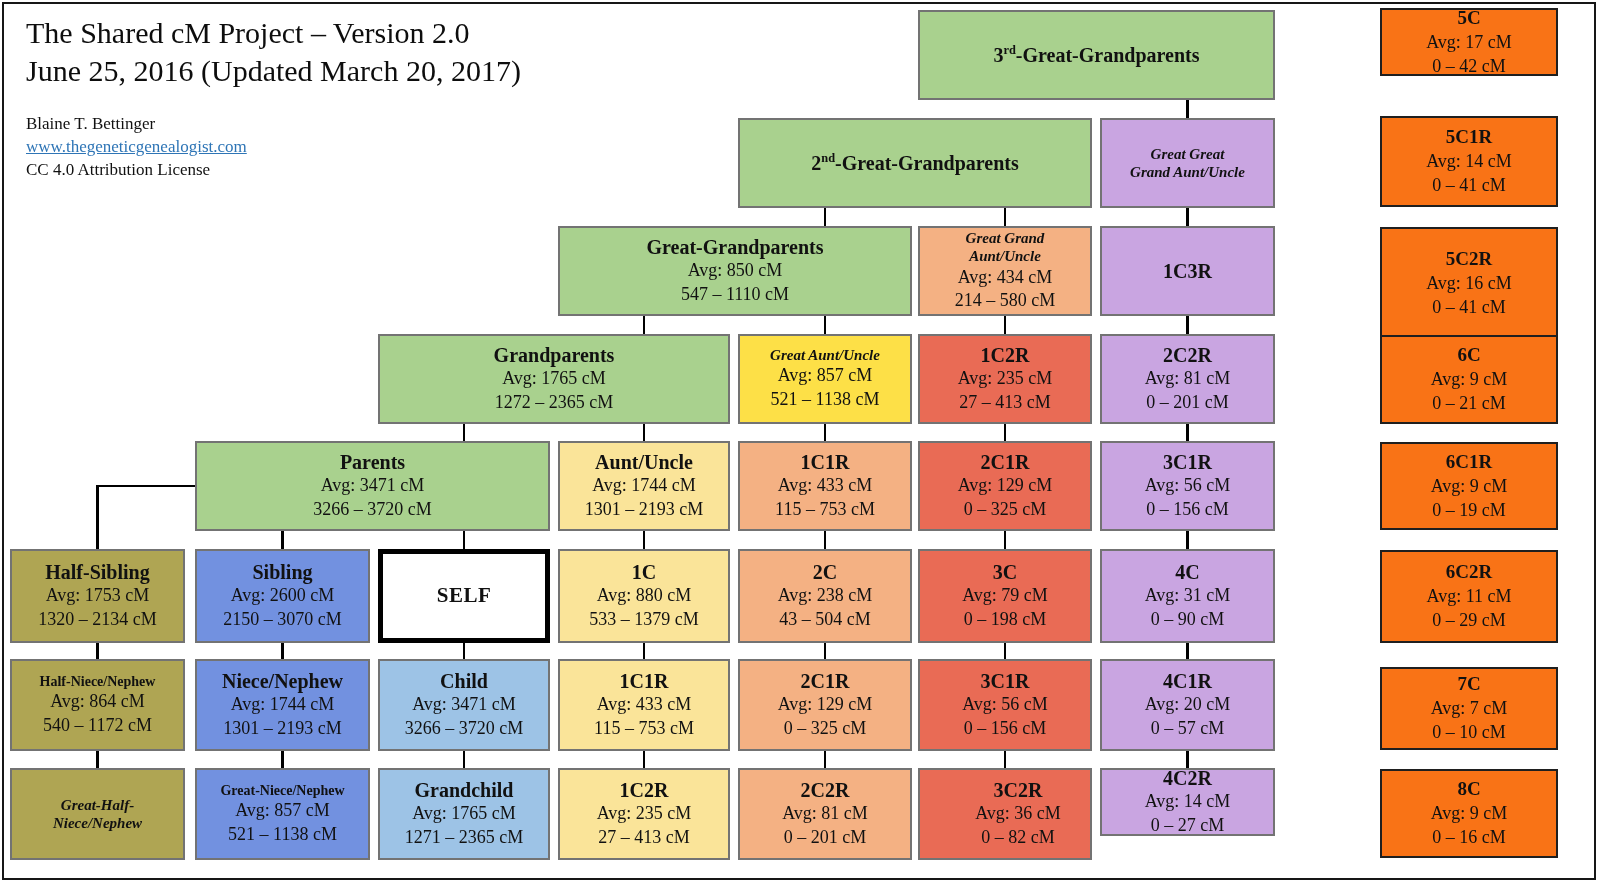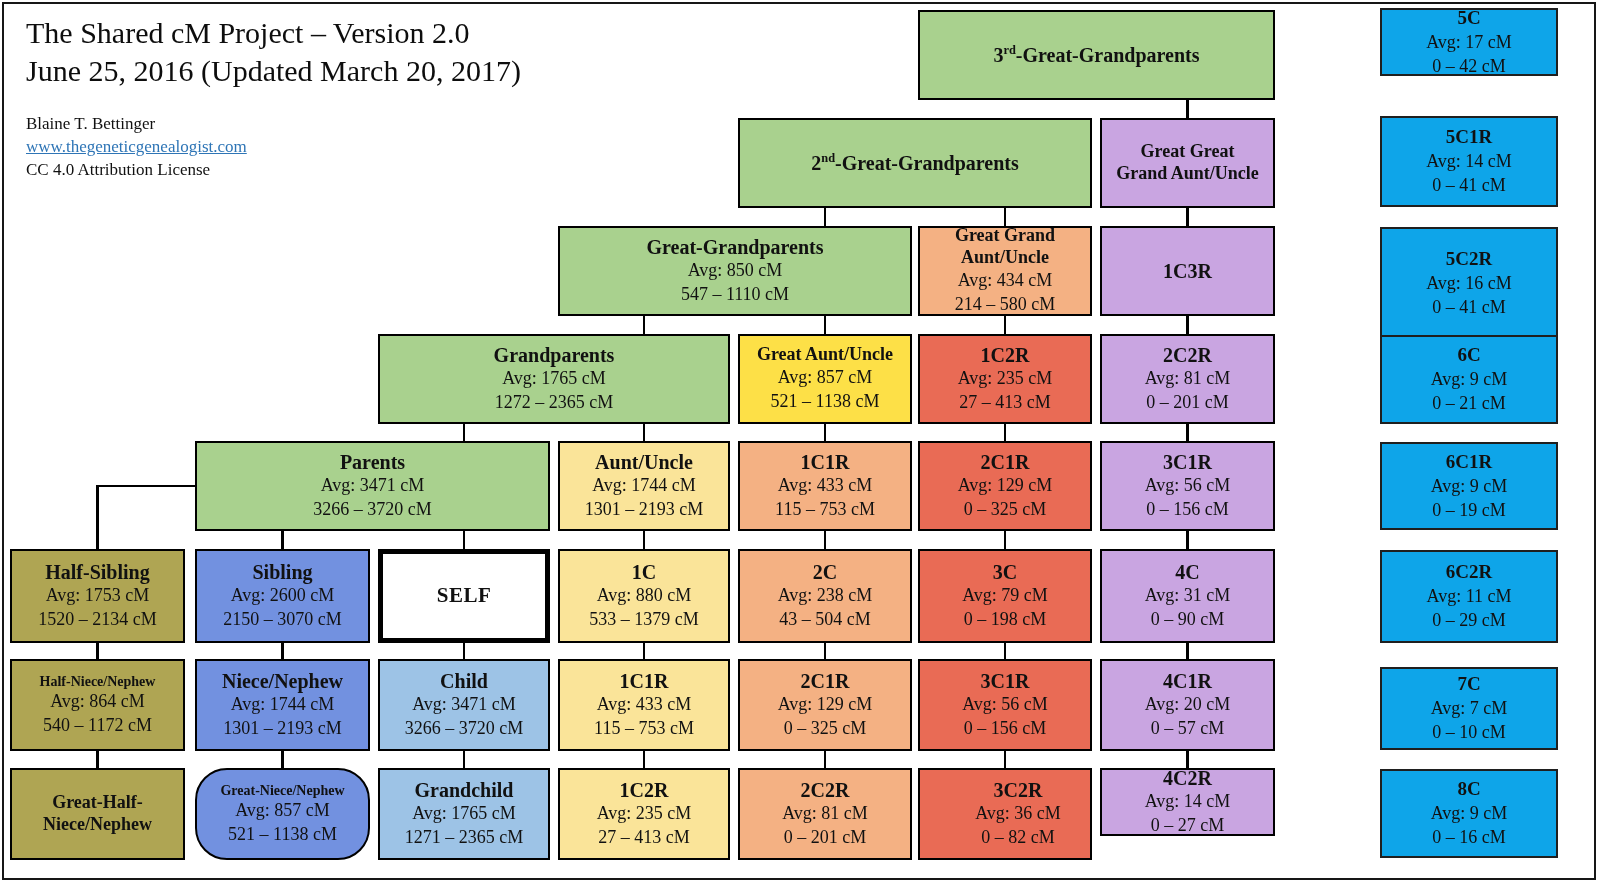--- a/index.html
+++ b/index.html
@@ -4,30 +4,30 @@
 <style>
   html,body{margin:0;padding:0;background:#ffffff;}
   body{font-family:"Liberation Serif", serif; color:#111;}
   .canvas{position:relative;width:1600px;height:895px;background:#fff;overflow:hidden;}
   .frame{position:absolute;left:2px;top:2px;width:1594px;height:878px;
          border:2px solid #161616;box-sizing:border-box;pointer-events:none;}
   .header{position:absolute;left:26px;top:14px;}
   .title-line{font-size:30px;line-height:38px;color:#0d0d0d;}
   .meta{margin-top:22px;font-size:17px;line-height:23px;}
   a.site{color:#2E75B6;text-decoration:underline;cursor:pointer;}
-  .box{position:absolute;box-sizing:border-box;border:2px solid #000000;
+  .box{position:absolute;box-sizing:border-box;border:2px solid #737373;
        display:flex;flex-direction:column;align-items:center;justify-content:center;
        text-align:center;padding:2px 4px;}
   .box .bname{font-weight:bold;white-space:pre-line;line-height:1.22;font-size:20px;}
-  .box .bname.small{font-size:18px;}
+  .box .bname.small{font-size:15px;font-style:italic;}
   .box .bname.xsmall{font-size:14px;}
   .box .bstat{font-size:18px;line-height:1.32;}
   .box.selfbox{border:5px solid #000;}
   .box.selfbox .bname{font-size:21px;letter-spacing:.5px;}
-  .sidebox{position:absolute;box-sizing:border-box;border:2px solid #1f1f1f;background:#0ea5e9;
+  .sidebox{position:absolute;box-sizing:border-box;border:2px solid #1f1f1f;background:#f97316;
        display:flex;flex-direction:column;align-items:center;justify-content:center;
        text-align:center;}
   .sidebox .bname{font-weight:bold;font-size:19px;line-height:1.25;}
   .sidebox .bstat{font-size:18px;line-height:1.35;}
   .link-seg{position:absolute;background:#000;}
   sup{font-size:0.62em;vertical-align:super;line-height:0;}
 </style>
 </head>
 <body>
 
@@ -110,21 +110,21 @@
         <div class="bstat">0 – 325 cM</div>
       </div>
       <div class="box" style="left: 1100px; top: 441px; width: 175px; height: 90px; background: rgb(201, 165, 225);">
         <div class="bname">3C1R</div>
         <div class="bstat">Avg: 56 cM</div>
         <div class="bstat">0 – 156 cM</div>
       </div>
       <div class="box" style="left: 10px; top: 549px; width: 175px; height: 94px; background: rgb(175, 165, 83);">
         <div class="bname">Half-Sibling</div>
         <div class="bstat">Avg: 1753 cM</div>
-        <div class="bstat">1520 – 2134 cM</div>
+        <div class="bstat">1320 – 2134 cM</div>
       </div>
       <div class="box" style="left: 195px; top: 549px; width: 175px; height: 94px; background: rgb(114, 145, 224);">
         <div class="bname">Sibling</div>
         <div class="bstat">Avg: 2600 cM</div>
         <div class="bstat">2150 – 3070 cM</div>
       </div>
       <div class="box selfbox" style="left: 378px; top: 549px; width: 172px; height: 94px; background: rgb(255, 255, 255);">
         <div class="bname">SELF</div>
       </div>
       <div class="box" style="left: 558px; top: 549px; width: 172px; height: 94px; background: rgb(250, 228, 153);">
@@ -179,21 +179,21 @@
       </div>
       <div class="box" style="left: 1100px; top: 659px; width: 175px; height: 92px; background: rgb(201, 165, 225);">
         <div class="bname">4C1R</div>
         <div class="bstat">Avg: 20 cM</div>
         <div class="bstat">0 – 57 cM</div>
       </div>
       <div class="box" style="left: 10px; top: 768px; width: 175px; height: 92px; background: rgb(175, 165, 83);">
         <div class="bname small">Great-Half-
 Niece/Nephew</div>
       </div>
-      <div class="box" style="left: 195px; top: 768px; width: 175px; height: 92px; background: rgb(114, 145, 224); border-radius: 32px;">
+      <div class="box" style="left: 195px; top: 768px; width: 175px; height: 92px; background: rgb(114, 145, 224);">
         <div class="bname xsmall">Great-Niece/Nephew</div>
         <div class="bstat">Avg: 857 cM</div>
         <div class="bstat">521 – 1138 cM</div>
       </div>
       <div class="box" style="left: 378px; top: 768px; width: 172px; height: 92px; background: rgb(157, 195, 230);">
         <div class="bname">Grandchild</div>
         <div class="bstat">Avg: 1765 cM</div>
         <div class="bstat">1271 – 2365 cM</div>
       </div>
       <div class="box" style="left: 558px; top: 768px; width: 172px; height: 92px; background: rgb(250, 228, 153);">

